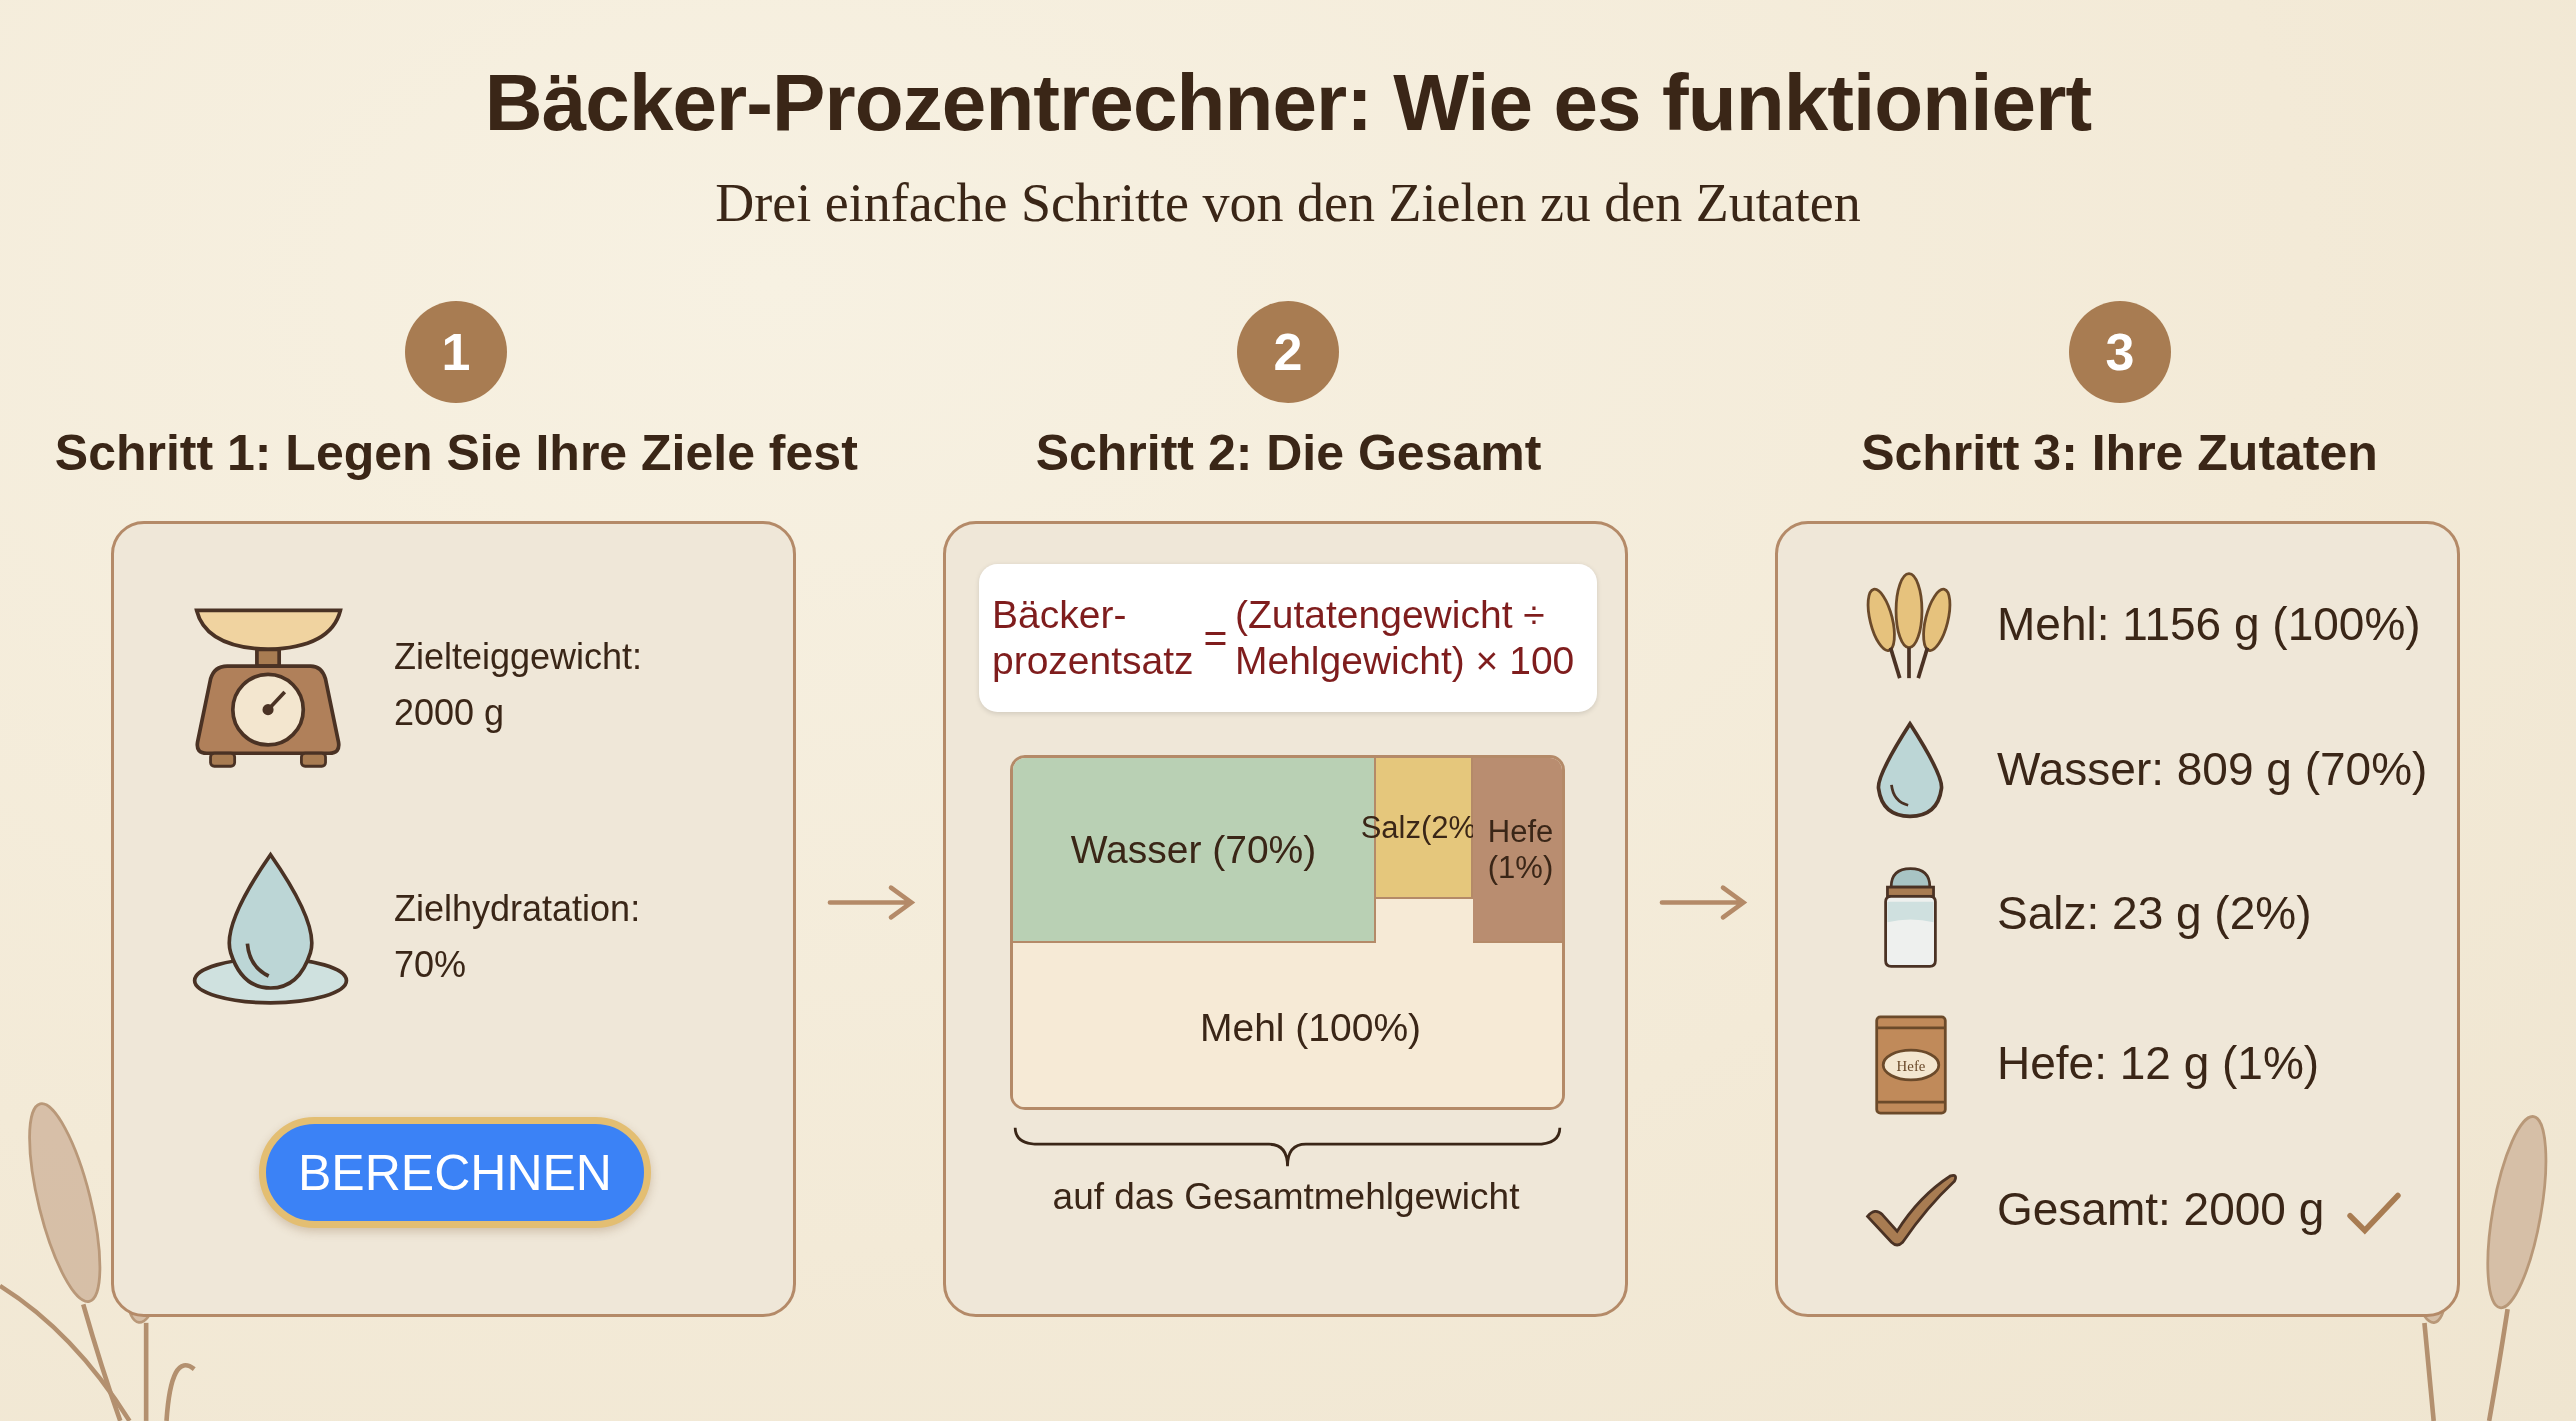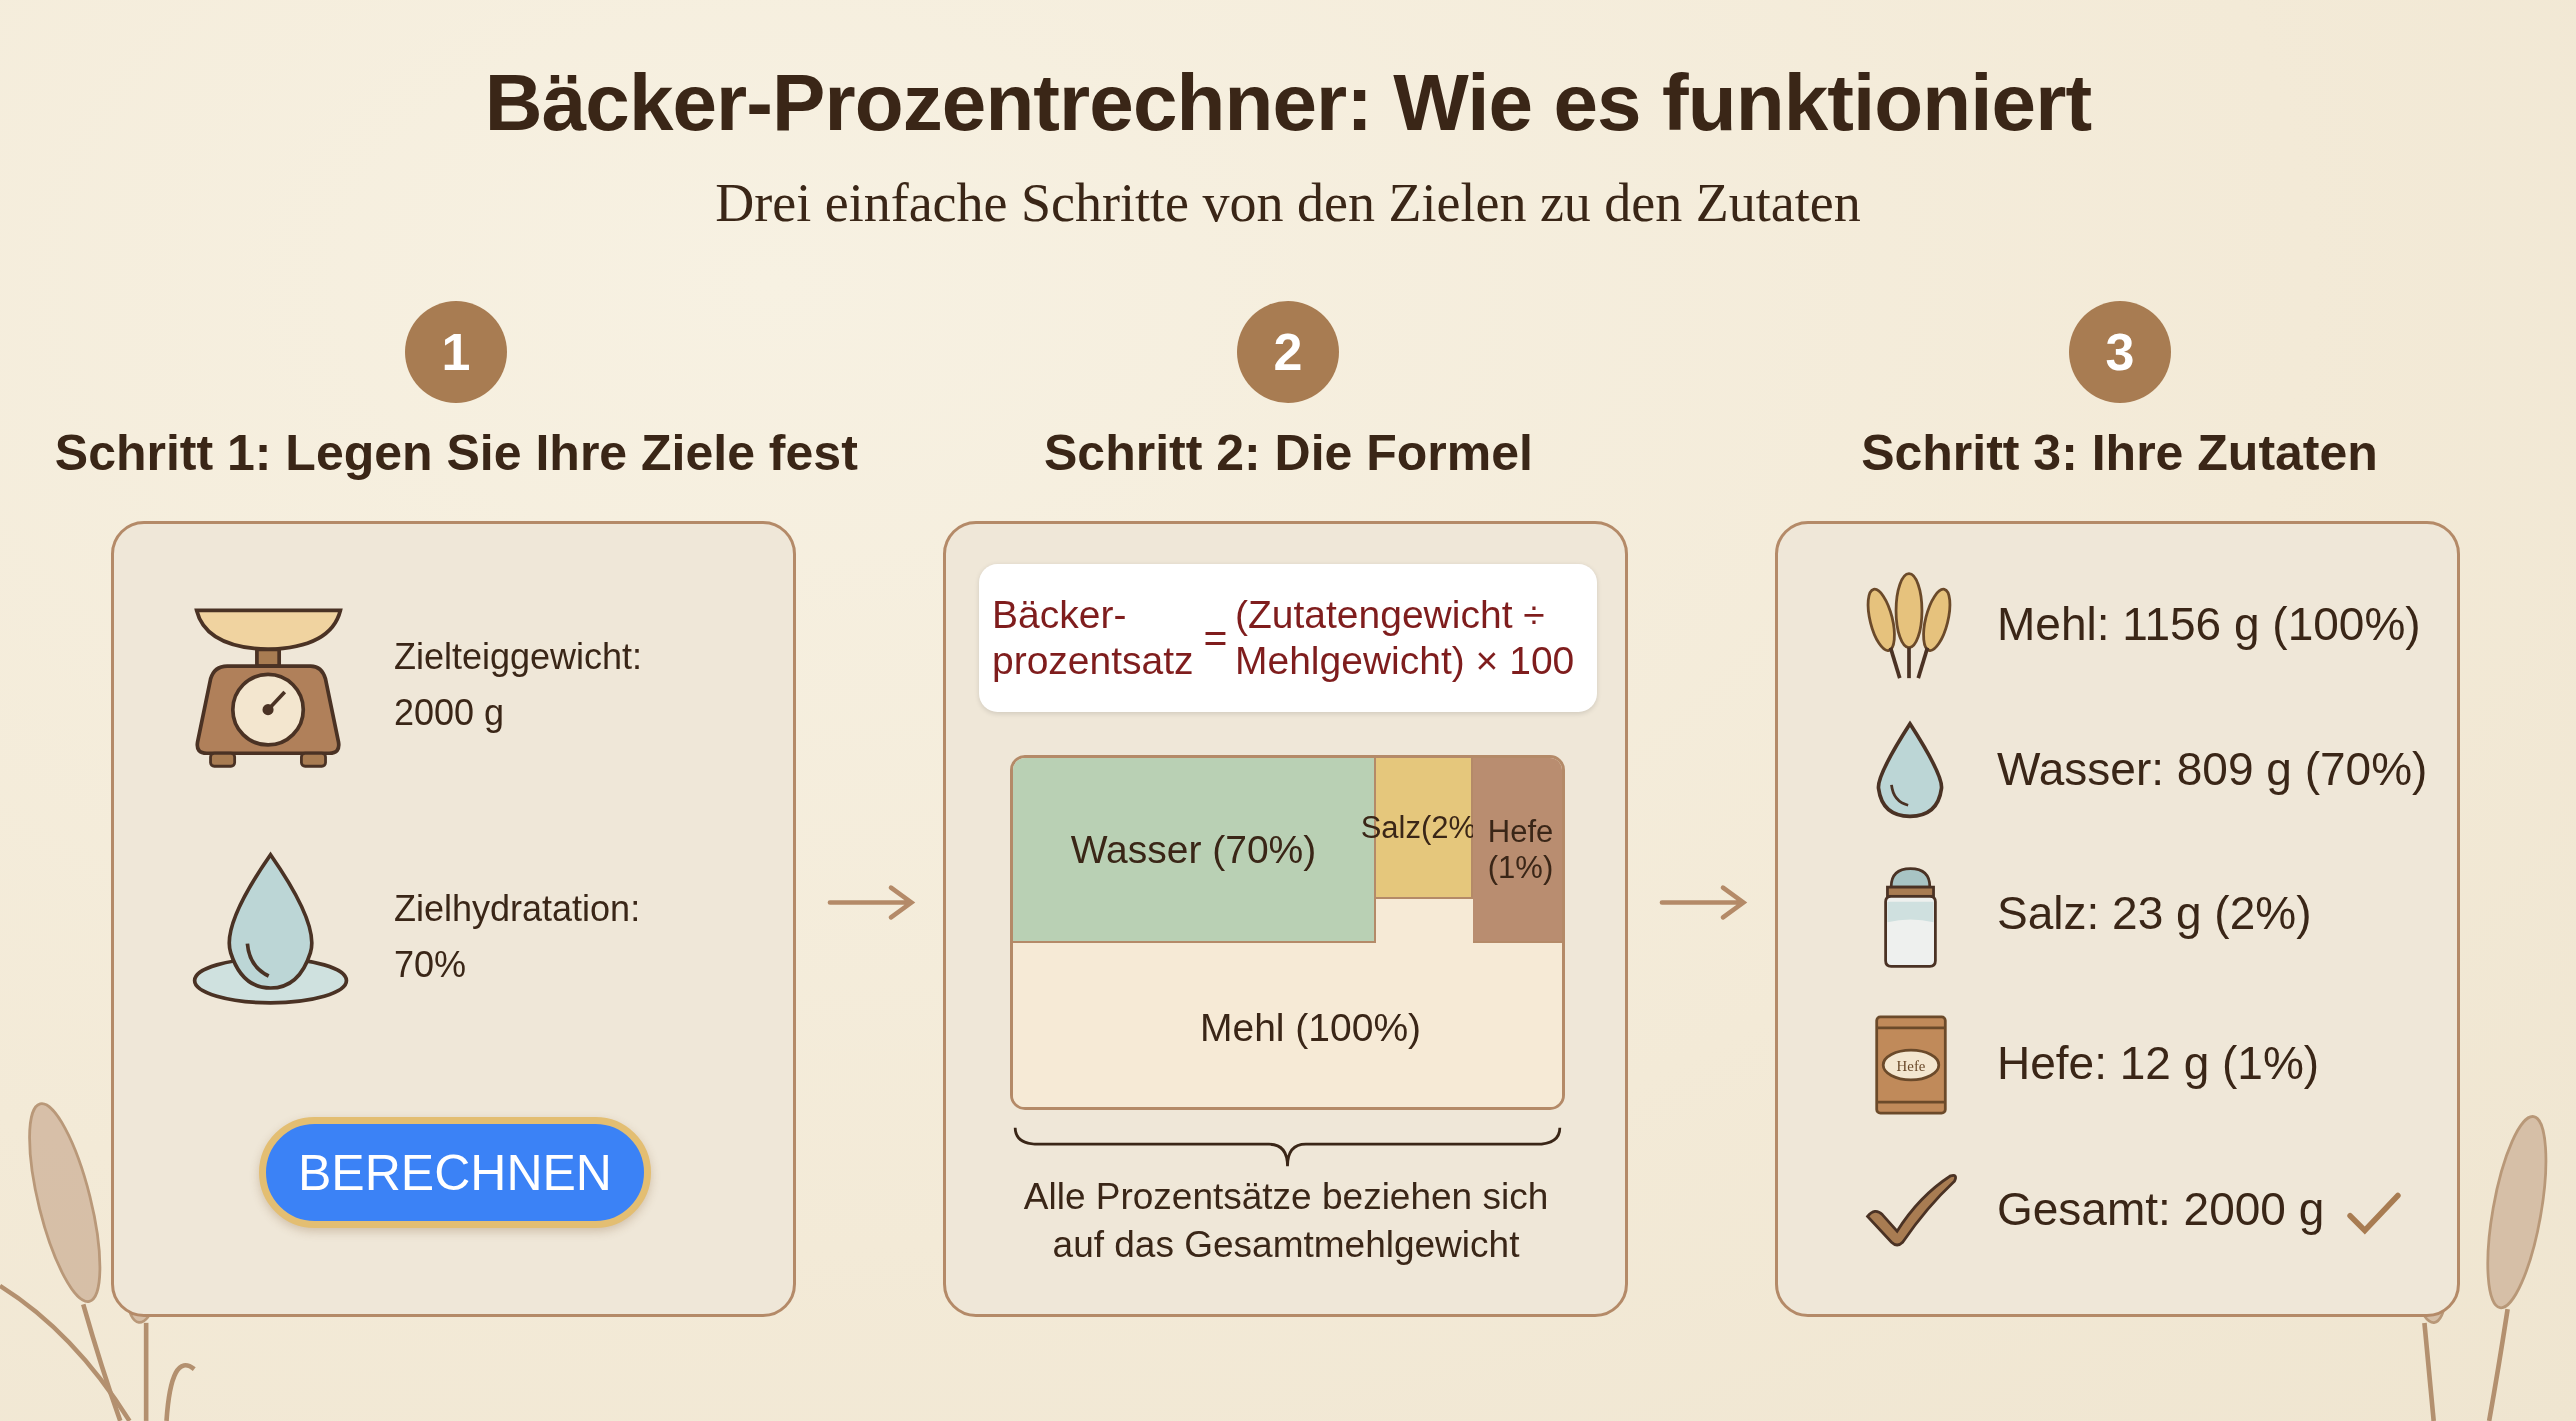--- a/index.html
+++ b/index.html
@@ -53,21 +53,21 @@
 </svg>
 
 <div class="title">Bäcker-Prozentrechner: Wie es funktioniert</div>
 <div class="subtitle">Drei einfache Schritte von den Zielen zu den Zutaten</div>
 
 <div class="step-num" style="left:405px">1</div>
 <div class="step-num" style="left:1237px">2</div>
 <div class="step-num" style="left:2069px">3</div>
 
 <div class="step-title" style="left:2.8px">Schritt 1: Legen Sie Ihre Ziele fest</div>
-<div class="step-title" style="left:835px">Schritt 2: Die Formel</div>
+<div class="step-title" style="left:835px">Schritt 2: Die Gesamt</div>
 <div class="step-title" style="left:1666px">Schritt 3: Ihre Zutaten</div>
 
 <div class="panel" style="left:111px"></div>
 <svg class="icon" style="left:192px;top:603px" width="153" height="167" viewBox="0 0 165 180">
   <path d="M5 8 H160 Q150 48 82 50 Q15 48 5 8 Z" fill="#f0d3a0" stroke="#4a3224" stroke-width="4"></path>
   <rect x="70" y="50" width="24" height="18" fill="#a87c52" stroke="#4a3224" stroke-width="4"></rect>
   <path d="M38 68 H128 Q140 68 144 82 L158 150 Q160 162 148 162 H16 Q4 162 6 150 L20 82 Q24 68 38 68 Z" fill="#b0805a" stroke="#4a3224" stroke-width="4"></path>
   <circle cx="82" cy="115" r="38" fill="#f3e6cf" stroke="#4a3224" stroke-width="4"></circle>
   <line x1="82" y1="115" x2="100" y2="96" stroke="#4a3224" stroke-width="4"></line>
   <circle cx="82" cy="115" r="6" fill="#4a3224"></circle>
@@ -121,21 +121,20 @@
     <span>(1%)</span>
   </div>
   <div class="seg" style="left:0;top:185px;width:555px;height:170px;background:#f6ead6;font-size:39px;padding-left:40px;">
     <span>Mehl (100%)</span>
   </div>
 </div>
 <svg class="brace" viewBox="0 0 600 50">
   <path d="M4 4 Q4 22 30 22 H280 Q300 22 300 46 Q300 22 320 22 H570 Q596 22 596 4" fill="none" stroke="#3a2617" stroke-width="3"></path>
 </svg>
 <div class="note">
-  <div>Alle Prozentsätze beziehen sich</div>
   <div>auf das Gesamtmehlgewicht</div>
 </div>
 
 <div class="panel" style="left:1775px"></div>
 
 <svg class="icon" style="left:1858px;top:569px" width="102" height="111" viewBox="0 0 110 120">
   <g fill="#e6c27d" stroke="#6b4a2a" stroke-width="3">
     <ellipse cx="55" cy="45" rx="14" ry="40"></ellipse>
     <ellipse cx="25" cy="55" rx="12" ry="34" transform="rotate(-14 25 55)"></ellipse>
     <ellipse cx="85" cy="55" rx="12" ry="34" transform="rotate(14 85 55)"></ellipse>

